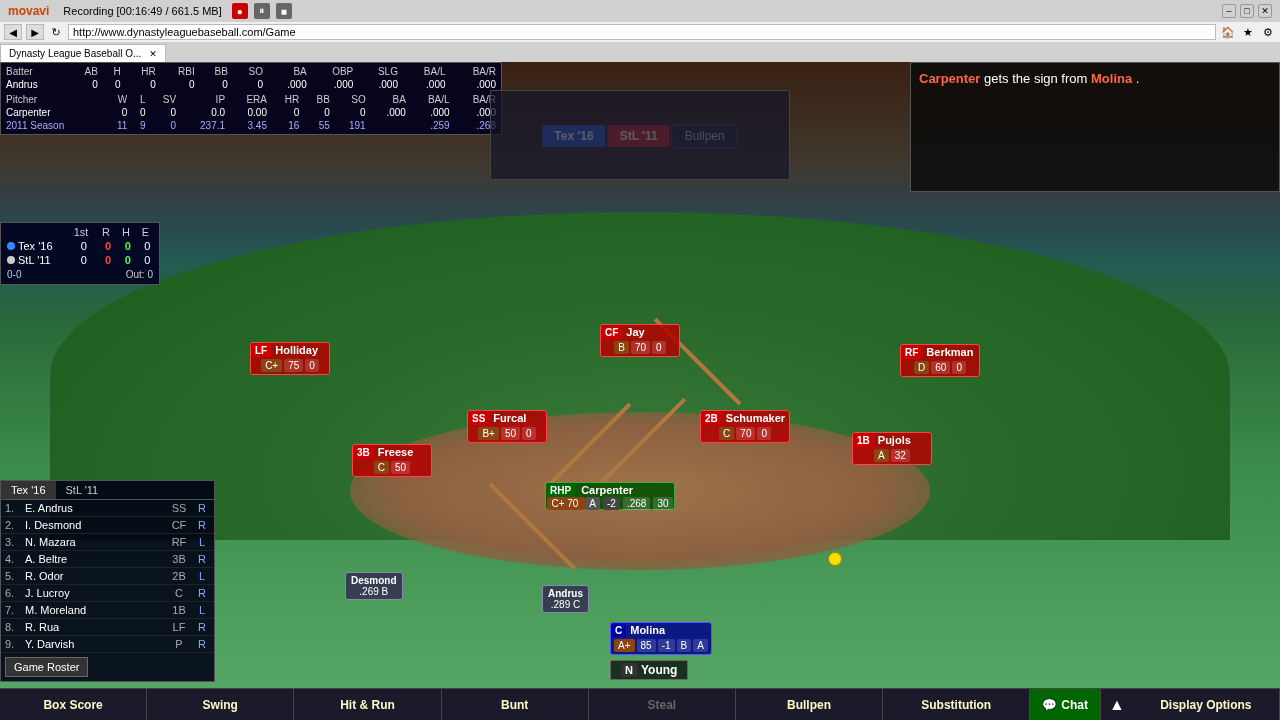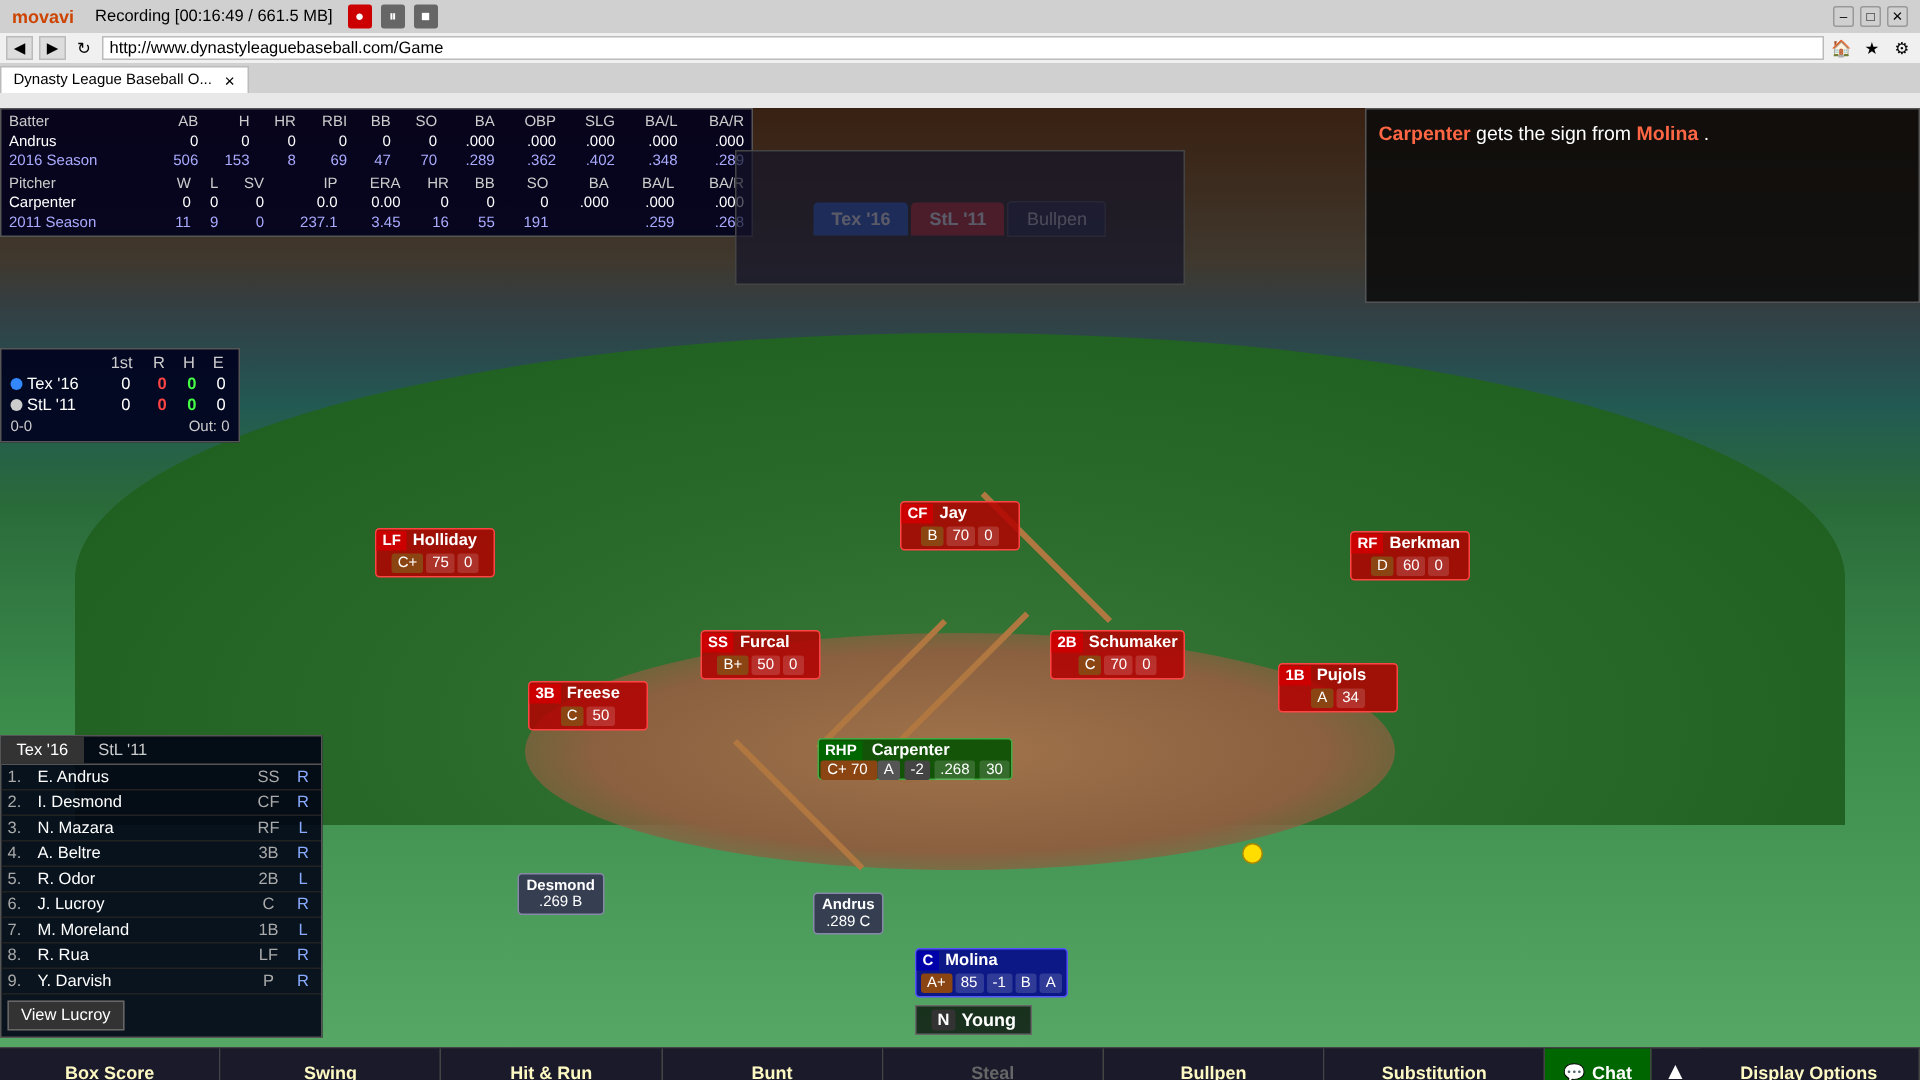--- a/index.html
+++ b/index.html
@@ -1,21 +1,21 @@
 <!DOCTYPE html>
 <html><head>
   <meta charset="utf-8">
   <style>
     * { margin: 0; padding: 0; box-sizing: border-box; }
     body { width: 1280px; height: 720px; overflow: hidden; font-family: Arial, sans-serif; background: #1a1a1a; }
 
     
     #browser-chrome {
       background: #e8e8e8;
-      height: 72px;
+      height: 62px;
       display: flex;
       flex-direction: column;
     }
     #title-bar {
       background: #d0d0d0;
       height: 22px;
       display: flex;
       align-items: center;
       padding: 0 8px;
       font-size: 11px;
@@ -459,34 +459,20 @@
           <td>0</td>
           <td>0</td>
           <td>0</td>
           <td>0</td>
           <td>.000</td>
           <td>.000</td>
           <td>.000</td>
           <td>.000</td>
           <td>.000</td>
         </tr>
-        <tr style="color:#aaaaff;">
-          <td>2016 Season</td>
-          <td>506</td>
-          <td>153</td>
-          <td>8</td>
-          <td>69</td>
-          <td>47</td>
-          <td>70</td>
-          <td>.289</td>
-          <td>.362</td>
-          <td>.402</td>
-          <td>.348</td>
-          <td>.289</td>
-        </tr>
       </tbody>
     </table>
 
     <table class="stats-table" style="margin-top:2px;">
       <thead>
         <tr>
           <th>Pitcher</th>
           <th>W</th>
           <th>L</th>
           <th>SV</th>
@@ -642,21 +628,21 @@
         <span class="lineup-pos">LF</span>
         <span class="lineup-hand">R</span>
       </div>
       <div class="lineup-row">
         <span class="lineup-num">9.</span>
         <span class="lineup-name">Y. Darvish</span>
         <span class="lineup-pos">P</span>
         <span class="lineup-hand">R</span>
       </div>
     </div>
-    <button class="view-roster-btn">View Lucroy</button>
+    <button class="view-roster-btn">Game Roster</button>
   </div>
 
   <div class="player-card" style="top:280px;left:250px;">
     <div class="pos-name-row">
       <span class="pos-badge">LF</span>
       <span class="player-name">Holliday</span>
     </div>
     <div class="stats-row">
       <span class="grade-cell">C+</span>
       <span class="stat-cell">75</span>
@@ -723,21 +709,21 @@
     </div>
   </div>
 
   <div class="player-card" style="top:370px;left:852px;">
     <div class="pos-name-row">
       <span class="pos-badge">1B</span>
       <span class="player-name">Pujols</span>
     </div>
     <div class="stats-row">
       <span class="grade-cell">A</span>
-      <span class="stat-cell">34</span>
+      <span class="stat-cell">32</span>
     </div>
   </div>
 
   <div class="pitcher-card" style="top:420px;left:545px;">
     <div class="pos-name-row">
       <span class="pos-badge">RHP</span>
       <span class="player-name">Carpenter</span>
     </div>
     <div class="stats-row">
       <span class="grade-cell" style="font-size:10px;">

